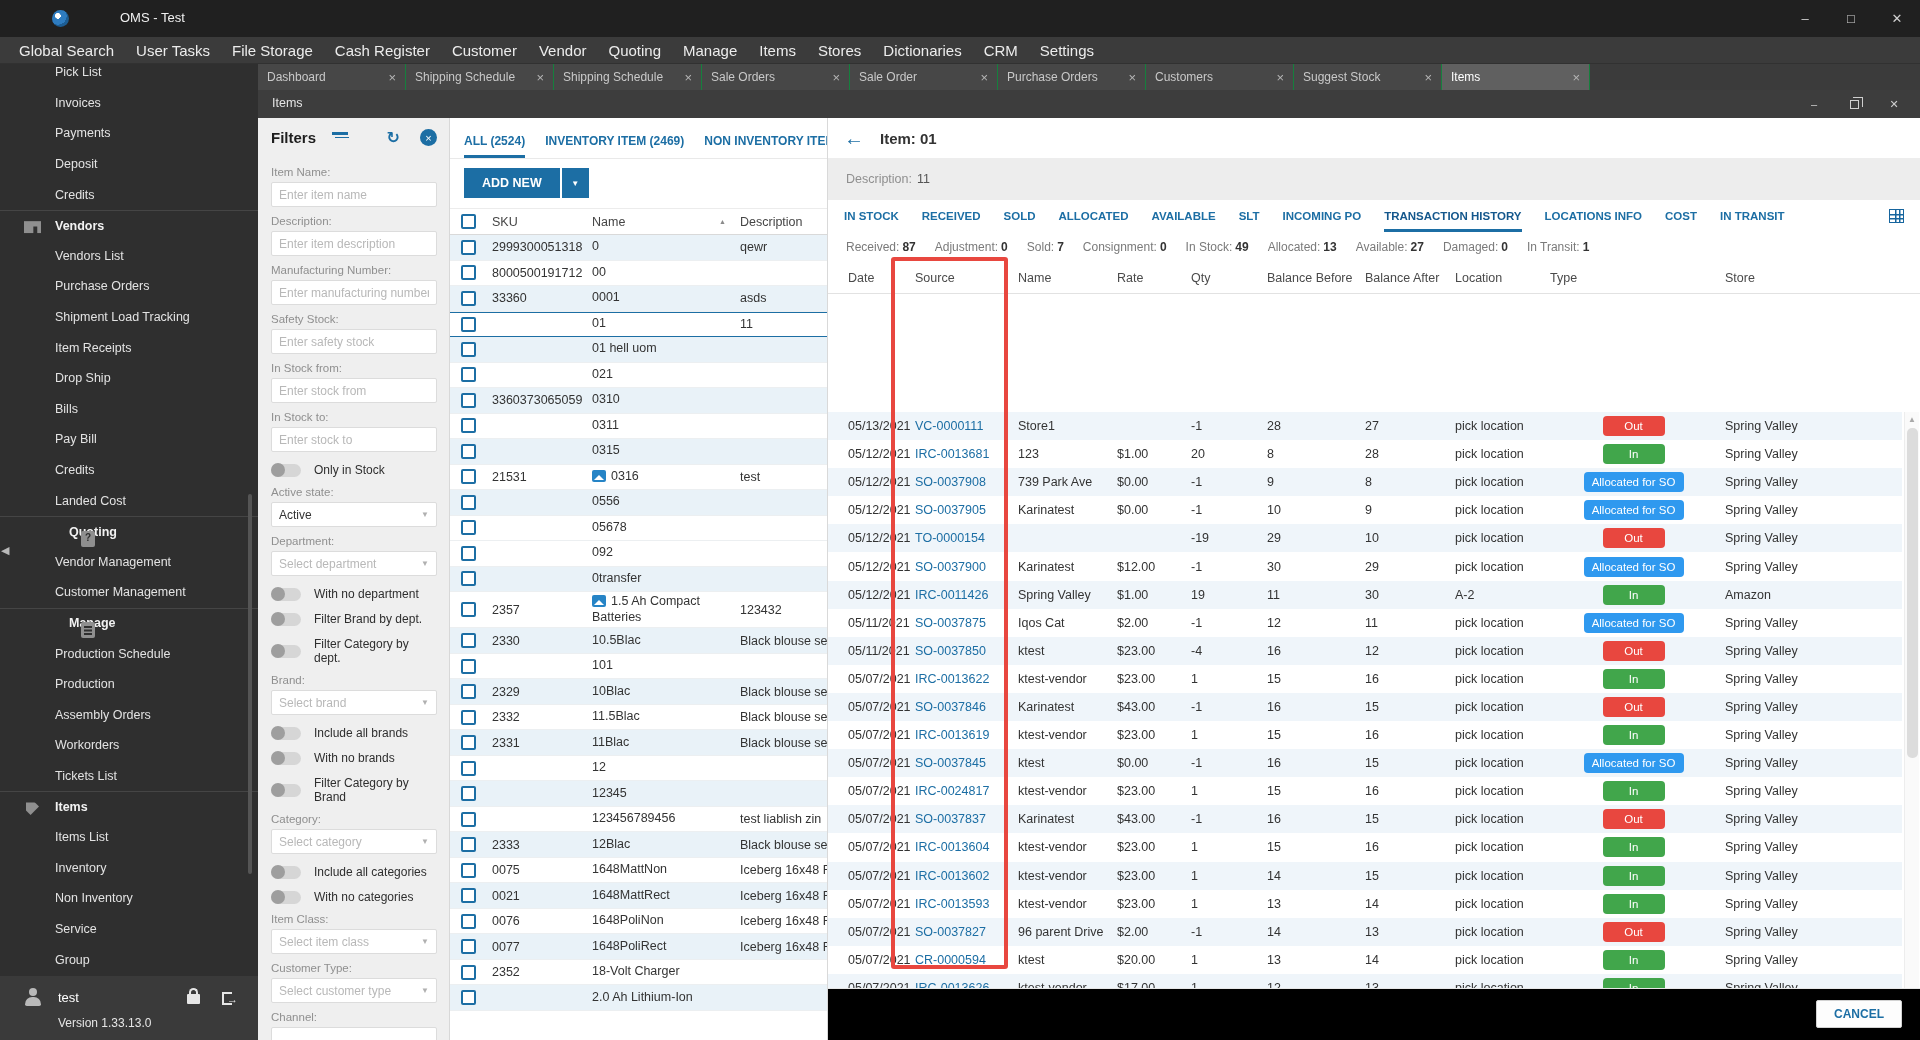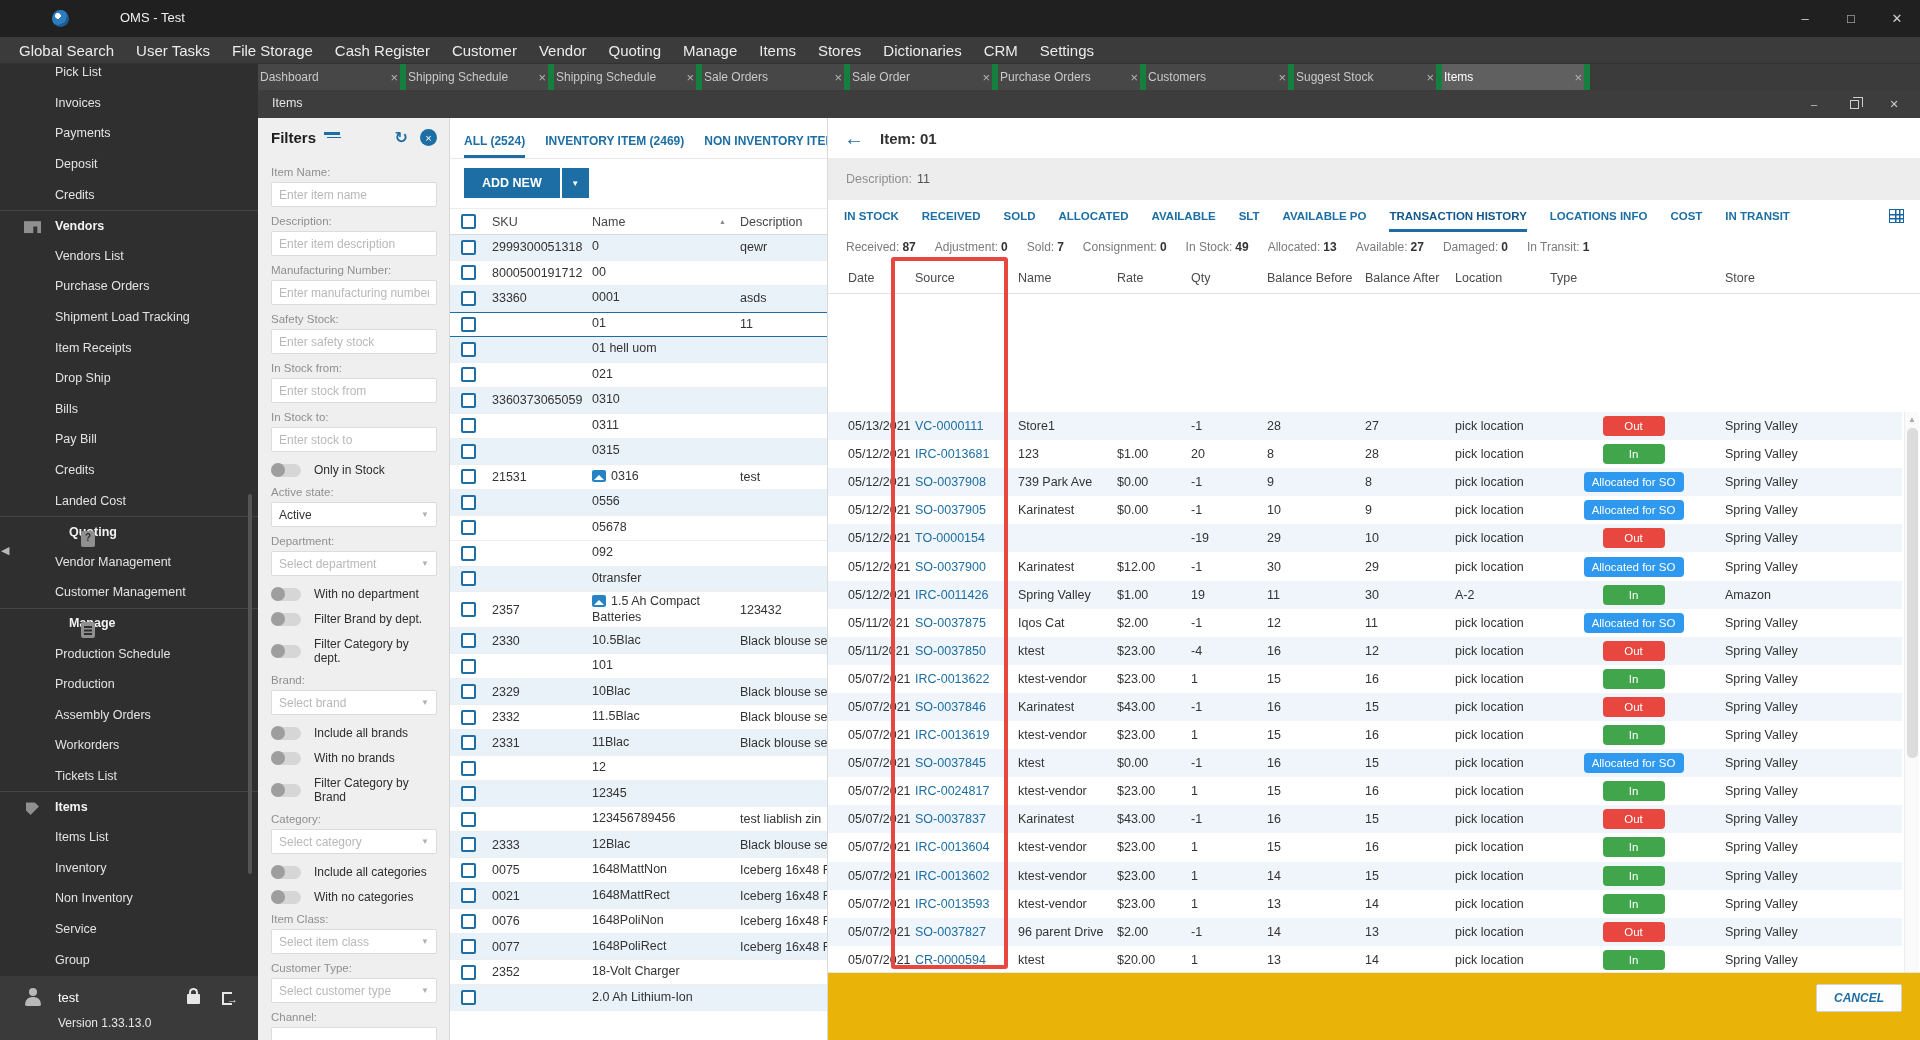--- a/index.html
+++ b/index.html
@@ -13,22 +13,22 @@
   .app-title { position:absolute; left:120px; top:10px; font-size:13px; color:#f0f0f0; }
   .win-controls { position:absolute; right:0; top:0; height:37px; display:flex; }
   .win-btn { width:46px; height:37px; display:flex; align-items:center; justify-content:center;
     color:#d0d0d0; font-size:13px; }
   .menubar { position:absolute; top:37px; left:0; right:0; height:27px; background:#3b3b3b;
     display:flex; align-items:center; padding-left:8px; border-bottom:1px solid #313131; }
   .menu-item { color:#ececec; font-size:15px; padding:0 11px; line-height:27px; white-space:nowrap; }
 
   
   .tabstrip { position:absolute; top:64px; left:258px; right:0; height:26px; background:#3b3b3b; display:flex; }
-  .doc-tab { width:148px; background:#474747; border-right:6px solid #15803d; color:#c9c9c9;
-    font-size:12px; display:flex; align-items:center; justify-content:space-between; padding:0 2px; }
+  .doc-tab { width:148px; background:#474747; border-right:1px solid #15803d; color:#c9c9c9;
+    font-size:12px; display:flex; align-items:center; justify-content:space-between; padding:0 9px; }
   .doc-tab.active { background:#606060; color:#fff; }
   .doc-tab .x { color:#b5b5b5; font-size:13px; margin-left:6px; }
 
   
   .innerbar { position:absolute; top:90px; left:258px; right:0; height:28px; background:#3d3d3d; }
   .innerbar .inner-title { position:absolute; left:14px; top:6px; font-size:12.5px; color:#e4e4e4; }
   .inner-controls { position:absolute; right:6px; top:0; height:28px; display:flex; }
   .inner-btn { width:40px; height:28px; display:flex; align-items:center; justify-content:center; color:#cfcfcf; font-size:11px; }
   .restore-glyph { width:9px; height:9px; border:1px solid #cfcfcf; position:relative; }
   .restore-glyph::before { content:''; position:absolute; left:2px; top:-4px; width:9px; height:9px;
@@ -59,21 +59,21 @@
   .version-text { position:absolute; left:58px; bottom:10px; color:#e6e6e6; font-size:12px; }
   .lock-icon { position:absolute; right:58px; top:18px; width:13px; height:10px; background:#e6e6e6; border-radius:1px; }
   .lock-icon::before { content:''; position:absolute; left:2px; top:-6px; width:5px; height:6px;
     border:2px solid #e6e6e6; border-bottom:none; border-radius:5px 5px 0 0; }
   .logout-icon { position:absolute; right:26px; top:16px; width:10px; height:13px; border:2px solid #e6e6e6; border-right:none; }
   .logout-icon::after { content:'\2192'; position:absolute; left:3px; top:-1px; color:#e6e6e6; font-size:11px; font-weight:bold; }
 
   
   .filters-panel { position:absolute; top:118px; left:258px; width:192px; bottom:0; background:#efefef;
     border-right:1px solid #d8d8d8; overflow:hidden; padding:10px 12px 0 13px; }
-  .filters-head { display:flex; align-items:center; margin-bottom:19px; }
+  .filters-head { display:flex; align-items:center; margin-bottom:19px;gap:8px; }
   .filters-title { font-size:15px; font-weight:bold; color:#1e1e1e; }
   .funnel-icon { margin-left:8px; width:16px; height:11px; position:relative; }
   .funnel-icon::before { content:''; position:absolute; top:0; left:0; width:16px; height:2.5px; background:#1c6ea4;
     box-shadow:2px 4px 0 -1px #1c6ea4, 4px 8px 0 -2px #1c6ea4; }
   .filters-head .spacer { flex:1; }
   .refresh-icon { color:#1c6ea4; font-size:16px; font-weight:bold; margin-right:12px; }
   .clear-icon { width:17px; height:17px; border-radius:50%; background:#1c6ea4; color:#fff; font-size:11px;
     display:flex; align-items:center; justify-content:center; }
   .f-label { font-size:11.5px; color:#8f8f8f; margin:8px 0 4px; }
   .f-input { width:100%; height:25px; background:#fff; border:1px solid #dcdcdc; border-radius:2px;
@@ -144,21 +144,21 @@
     font-size:11.5px; border-radius:4px; }
   .badge-out { background:#e8473f; width:62px; }
   .badge-in  { background:#41a64b; width:62px; }
   .badge-alloc { background:#2f99ef; width:100px; }
   .typecell { text-align:center; }
   .highlight-rect { position:absolute; left:63px; top:139px; width:117px; height:712px;
     border:4px solid #e8473f; border-radius:3px; pointer-events:none; z-index:6; }
   .vscroll { position:absolute; right:1px; top:294px; width:15px; height:694px; background:#fafafa; border-left:1px solid #ededed; }
   .vscroll .arrow { position:absolute; left:0; right:0; text-align:center; color:#a8a8a8; font-size:8px; }
   .vscroll .thumb { position:absolute; left:2px; width:11px; top:16px; height:330px; background:#dcdcdc; border-radius:5px; }
-  .detail-bottom { position:absolute; left:0; right:0; bottom:0; height:68px; background:#eab308; border-top:1px solid #e7e7e7;font-style:italic; }
+  .detail-bottom { position:absolute; left:0; right:0; bottom:0; height:52px; background:#000000; border-top:1px solid #e7e7e7; }
   .cancel-btn { position:absolute; right:18px; top:11px; padding:6px 17px; background:#fdfdfd;
     border:1px solid #d2d2d2; border-radius:2px; color:#1c6ea4; font-size:12px; font-weight:bold; }
 </style>
 </head>
 <body>
 
 <div class="titlebar">
   <div class="app-logo"></div>
   <div class="app-title">OMS - Test</div>
   <div class="win-controls">
@@ -589,21 +589,21 @@
     <span class="desc-label">Description:</span>
     <span class="desc-value">11</span>
   </div>
   <div class="detail-tabs" id="detail-tabs">
       <div class="dtab">IN STOCK</div>
       <div class="dtab">RECEIVED</div>
       <div class="dtab">SOLD</div>
       <div class="dtab">ALLOCATED</div>
       <div class="dtab">AVAILABLE</div>
       <div class="dtab">SLT</div>
-      <div class="dtab">AVAILABLE PO</div>
+      <div class="dtab">INCOMING PO</div>
       <div class="dtab active">TRANSACTION HISTORY</div>
       <div class="dtab">LOCATIONS INFO</div>
       <div class="dtab">COST</div>
       <div class="dtab">IN TRANSIT</div>
       <div class="export-icon"></div>
     </div>
   <div class="stats-row" id="stats-row">
       <span class="stat">Received:<b>87</b></span>
       <span class="stat">Adjustment:<b>0</b></span>
       <span class="stat">Sold:<b>7</b></span>

